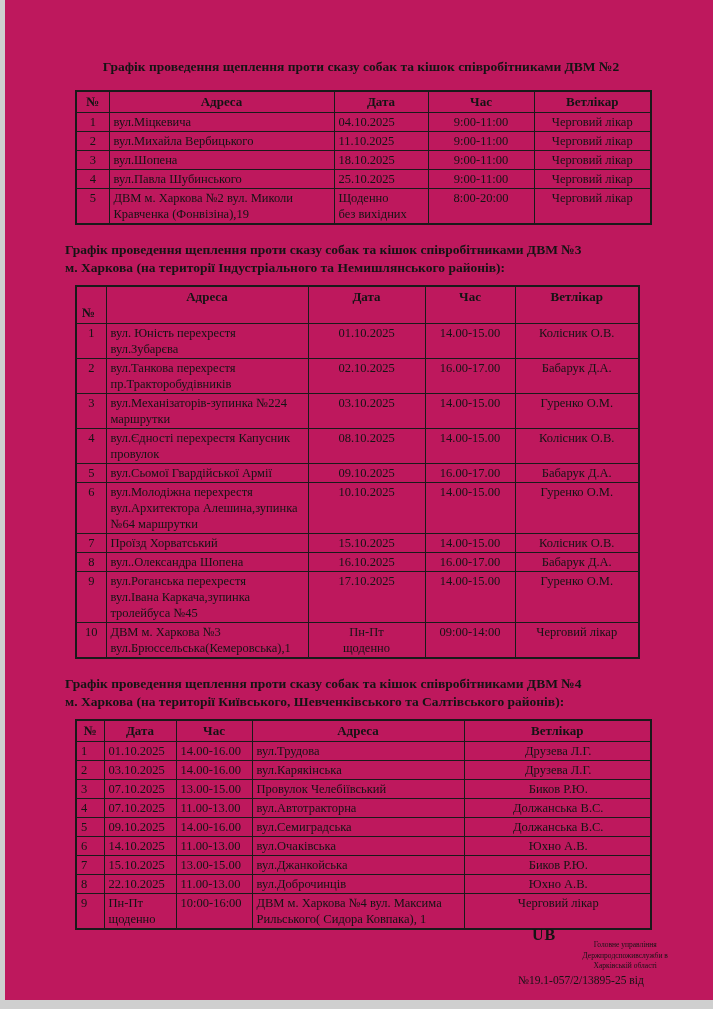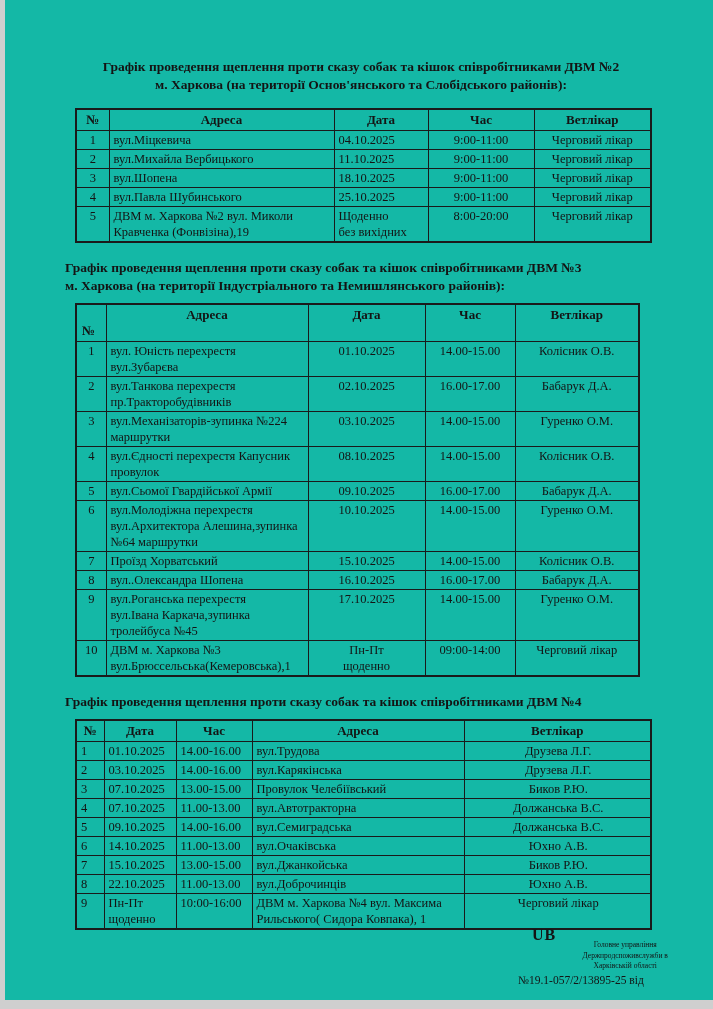--- a/index.html
+++ b/index.html
@@ -7,21 +7,21 @@
     width:713px;height:1009px;
     background:#cfcfcf;
     font-family:"Liberation Serif", serif;
     color:#141414;
     position:relative;
     overflow:hidden;
   }
   .page{
     position:absolute;
     left:5px;top:0;right:0;bottom:9px;
-    background:#14b8a6;
+    background:#be185d;
     overflow:hidden;
   }
   .content{
     padding:58px 0 0 60px;
     width:592px;
   }
   .section{margin:0;}
   .section-title{
     font-weight:bold;
     font-size:13.5px;
@@ -98,21 +98,20 @@
 </style>
 </head>
 <body>
 
 <div class="page">
   <div class="content">
 
     <div class="section s1">
       <div class="section-title center">
         <div>Графік проведення щеплення проти сказу собак та кішок співробітниками ДВМ №2</div>
-        <div>м. Харкова (на території Основ'янського та Слобідського районів):</div>
       </div>
       <table class="doc-table t1">
         <colgroup>
           <col style="width:33px">
             <col style="width:225px">
             <col style="width:94px">
             <col style="width:106px">
             <col style="width:117px">
         </colgroup>
         <thead>
@@ -269,20 +268,21 @@
               <td>09:00-14:00</td>
               <td>Черговий лікар</td>
             </tr>
           </tbody>
       </table>
     </div>
 
     <div class="section s3">
       <div class="section-title">
         <div>Графік проведення щеплення проти сказу собак та кішок співробітниками ДВМ №4</div>
+        <div>м. Харкова (на території Київського, Шевченківського та Салтівського районів):</div>
       </div>
       <table class="doc-table t3">
         <colgroup>
           <col style="width:28px">
             <col style="width:72px">
             <col style="width:76px">
             <col style="width:212px">
             <col style="width:187px">
         </colgroup>
         <thead>

